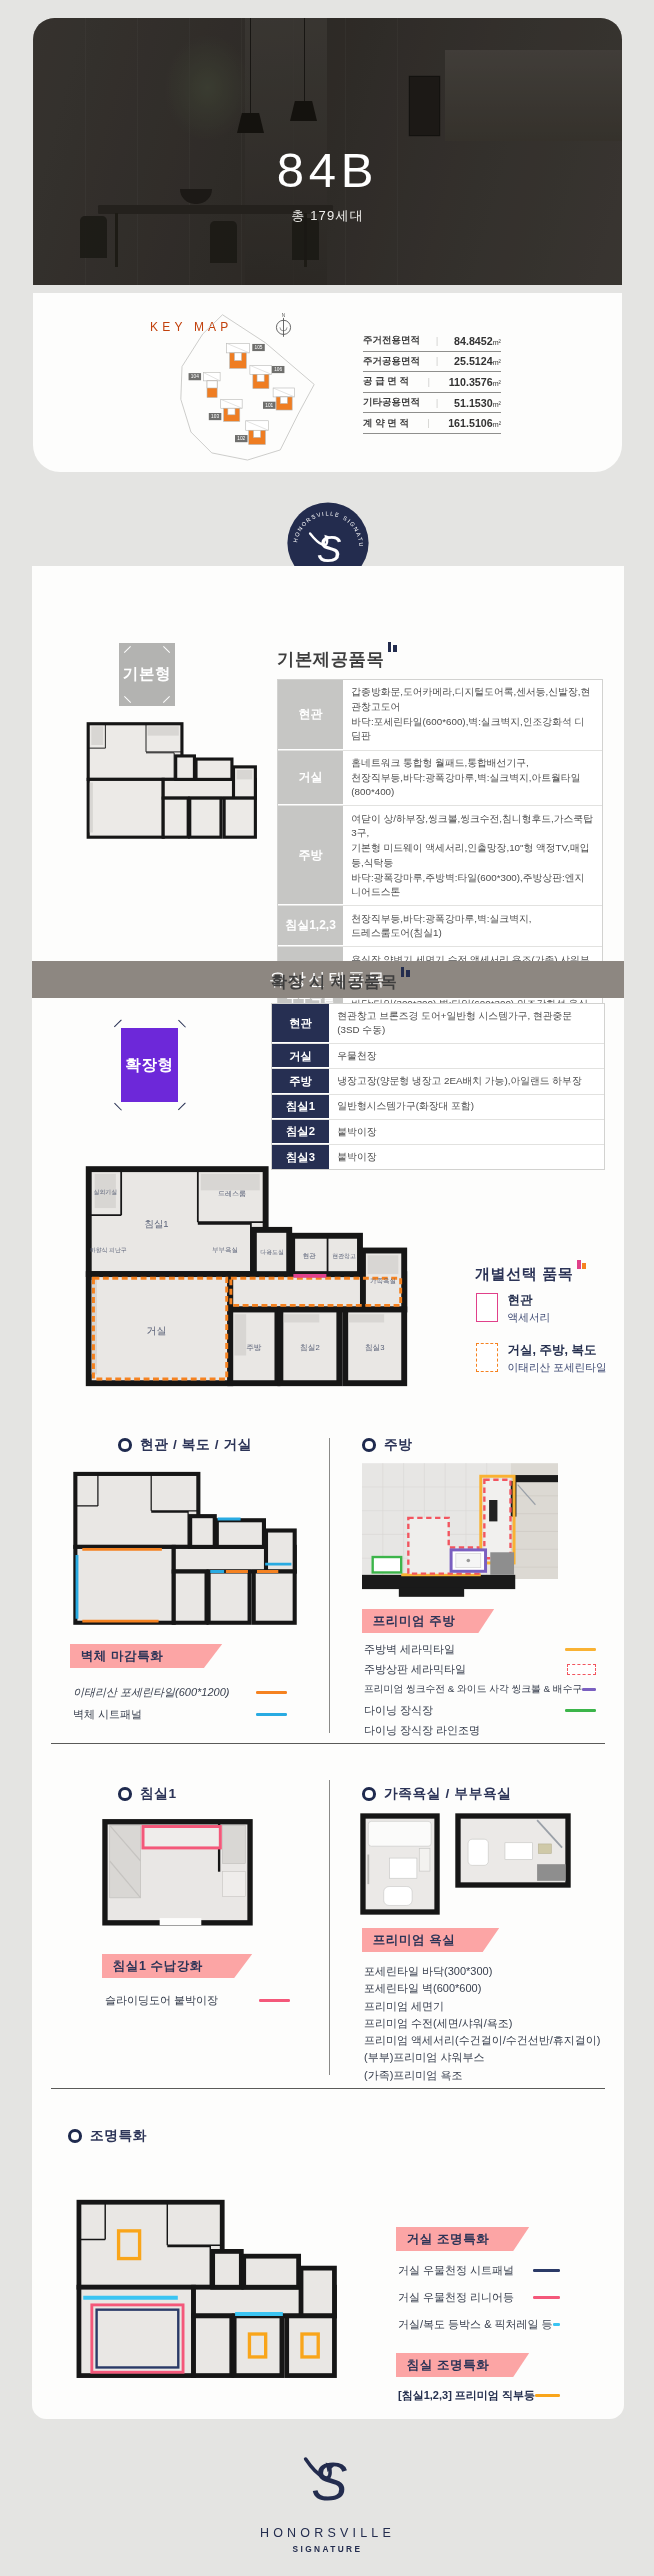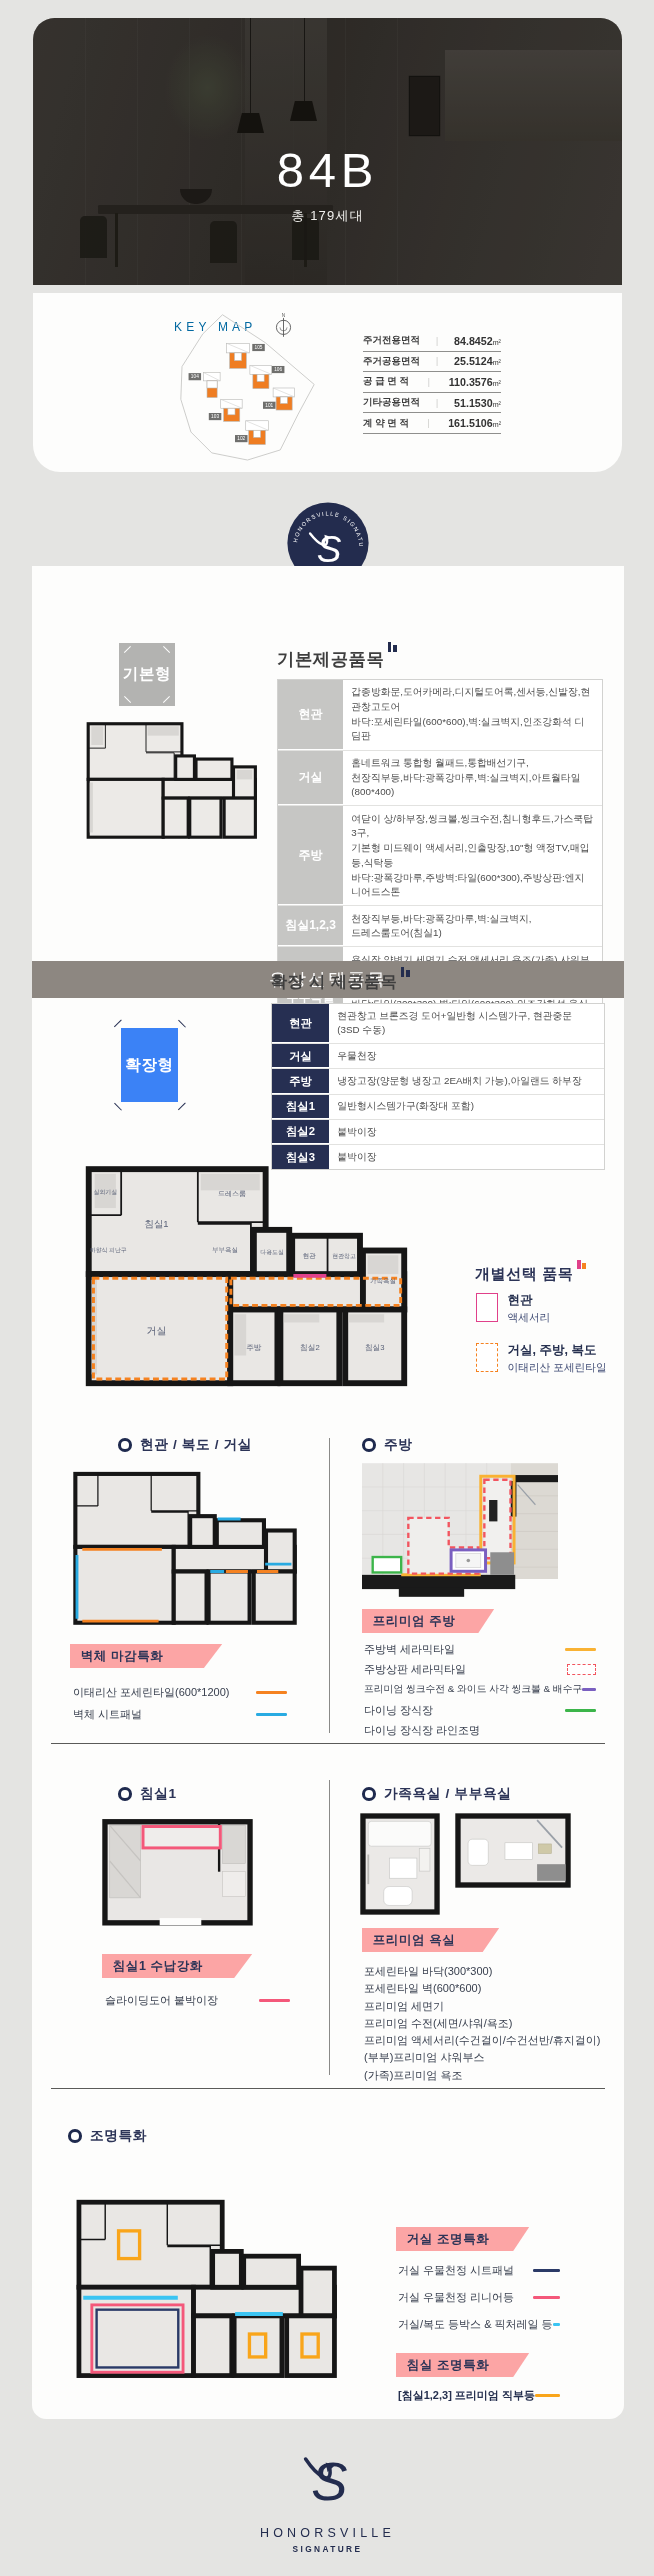--- a/index.html
+++ b/index.html
@@ -24,39 +24,39 @@
   .hero .leg{position:absolute;width:3px;height:54px;background:#232019;}
   .hero .chair{position:absolute;width:27px;height:42px;background:#1f1c18;border-radius:4.8px 4.8px 0 0;opacity:.85;}
   .hero .bowl{position:absolute;left:25%;top:64%;width:32px;height:15.5px;background:#211d1a;border-radius:0 0 16px 16px;}
   .hero .plant{position:absolute;left:22%;top:6%;width:89px;height:107px;background:radial-gradient(ellipse at center,#4c4f40 0%,rgba(60,62,50,0) 70%);}
   .hero .wash{position:absolute;inset:0;background:rgba(18,15,13,0.30);}
   .hero-title{left:0;top:124px;width:100%;text-align:center;color:#ffffff;font-size:49px;font-weight:300;letter-spacing:4.8px;}
   .hero-sub{left:0;top:189px;width:100%;text-align:center;color:#f0efec;font-size:13px;font-weight:300;letter-spacing:1.2px;}
 
   
   .kcard{left:33px;top:293px;width:589px;height:179px;background:#fdfdfc;border-radius:0 0 27px 27px;}
-  .keymap-label{left:174px;top:320px;color:#0369a1;font-size:12px;letter-spacing:4.2px;}
+  .keymap-label{left:150px;top:320px;color:#c2410c;font-size:12px;letter-spacing:4.2px;}
   .area-table{left:363px;top:331px;width:138px;}
   .arow{display:flex;align-items:center;justify-content:space-between;height:19.6px;border-bottom:0.6px solid #8f8f8d;}
   .arow .al{font-size:9.5px;color:#3c3c3c;font-weight:bold;white-space:nowrap;}
   .arow .abar{color:#c9c9c7;font-size:8.3px;padding:0 3.6px;}
   .arow .av{font-size:10.7px;color:#333;font-weight:bold;white-space:nowrap;}
   .arow .au{font-size:7.1px;color:#333;font-weight:normal;}
 
   
   .logo-badge{left:285px;top:500px;}
 
   
   .mcard{left:32px;top:566px;width:592px;height:1853px;background:#fdfdfc;border-radius:0 0 14.3px 14.3px;}
 
   
   .badge{width:56px;height:63px;display:flex;align-items:center;justify-content:center;
          color:#fff;font-size:15.5px;font-weight:bold;letter-spacing:0.6px;}
   .badge.gray{background:#b3b3b1;}
-  .badge.navy{background:#3b82f6;}
+  .badge.navy{background:#6d28d9;}
   .tick{position:absolute;width:9px;height:1.2px;}
   .badge.gray .tick{background:#ffffff;}
   .tick.tl{left:4.2px;top:6px;transform:rotate(-45deg);}
   .tick.tr{right:4.2px;top:6px;transform:rotate(45deg);}
   .tick.bl{left:4.2px;bottom:6px;transform:rotate(45deg);}
   .tick.br{right:4.2px;bottom:6px;transform:rotate(-45deg);}
   .otick{position:absolute;width:9.5px;height:1.2px;background:#262f52;}
   .otick.tl{left:-8.3px;top:-4.8px;transform:rotate(-45deg);}
   .otick.tr{right:-8.3px;top:-4.8px;transform:rotate(45deg);}
   .otick.bl{left:-8.3px;bottom:-4.8px;transform:rotate(45deg);}
@@ -464,21 +464,21 @@
     <g stroke="#f58220" stroke-width="7" fill="none">
       <path d="M42 196 H236 M42 371 H228 M392 250 H446 M468 250 H520"></path>
     </g>
     <g stroke="#29abe2" stroke-width="7" fill="none">
       <path d="M29 210 V365 M354 250 H388 M488 232 H552 M372 122 H428"></path>
     </g>
   </svg>
   <div class="abs tag" style="left:70px;top:1644px;width:126px;">
     <span>벽체 마감특화</span>
   </div>
-  <div class="abs leg" style="left:73px;top:1685px;width:214px;justify-content:space-between;">
+  <div class="abs leg" style="left:73px;top:1685px;width:214px;justify-content:space-between;font-style:italic;">
     <span class="lt">이태리산 포세린타일(600*1200)</span>
     <span class="sw-line" style="background: rgb(245, 130, 32);"></span>
   </div>
   <div class="abs leg" style="left:73px;top:1707px;width:214px;justify-content:space-between;">
     <span class="lt">벽체 시트패널</span>
     <span class="sw-line" style="background: rgb(41, 171, 226);"></span>
   </div>
 
   <div class="abs sec-h" style="left:362px;top:1436px;">
     <span class="ring"></span>

